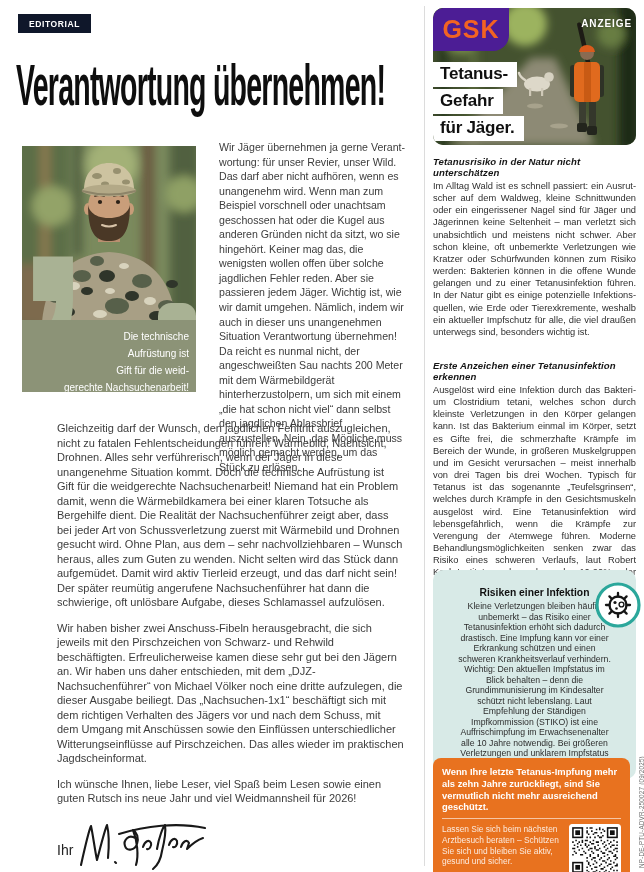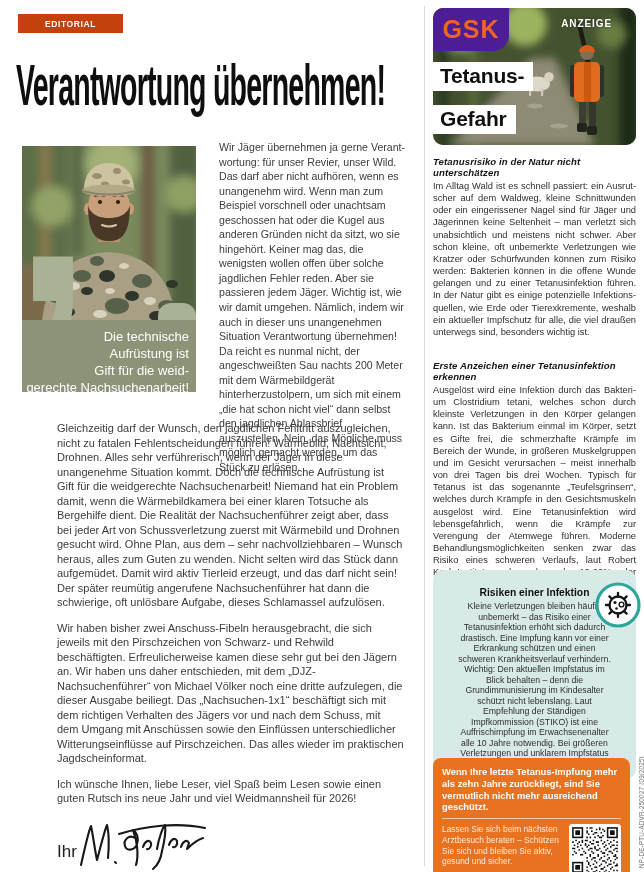--- a/index.html
+++ b/index.html
@@ -1,53 +1,53 @@
 <!DOCTYPE html>
 <html><head>
 <meta charset="utf-8">
 <style>
   html,body{margin:0;padding:0;background:#fff;}
   .page{position:relative;width:644px;height:872px;background:#ffffff;overflow:hidden;
         font-family:"Liberation Sans",sans-serif;color:#3c3c3c;}
   
-  .badge{position:absolute;left:18px;top:14px;background:#c2410c;color:#fff;
-         font-size:8.5px;font-weight:bold;letter-spacing:.6px;padding:5px 27px 4px;}
+  .badge{position:absolute;left:18px;top:14px;background:#0f172a;color:#fff;
+         font-size:8.5px;font-weight:bold;letter-spacing:.6px;padding:5px 11px 4px;}
   .headline{position:absolute;left:16px;top:52px;margin:0;width:400px;height:64px;overflow:visible;}
   .headline span{display:inline-block;white-space:nowrap;font-weight:bold;color:#0e0e0e;
          font-size:57px;letter-spacing:-1.5px;transform:scaleX(.5);transform-origin:left top;
          font-family:"Liberation Sans",sans-serif;}
   .photo{position:absolute;left:22px;top:146px;width:174px;height:176px;overflow:hidden;}
   .photo svg{display:block;}
   .quote-mark{position:absolute;left:30px;top:240px;width:46px;height:148px;}
   .quote-corner{position:absolute;left:158px;top:303px;width:38px;height:19px;
         background:#A9B294;border-radius:13px 13px 0 0;}
   .quote-box{position:absolute;left:22px;top:320px;width:174px;height:72px;background:#8C9377;
         color:#fff;text-align:right;box-sizing:border-box;padding:8px 7px 0 0;
-        font-size:13px;line-height:17px;}
+        font-size:10px;line-height:17px;}
   .intro{position:absolute;left:219px;top:140px;width:187px;margin:0;
         font-size:10.6px;line-height:14.55px;hyphens:manual;}
   .flow{position:absolute;left:57px;top:421px;width:347px;}
   .flow p{margin:0 0 11px;font-size:11px;line-height:14.5px;hyphens:manual;}
   .closing-row{position:relative;height:58px;margin-top:14px;}
-  .ihr{position:absolute;left:0;top:22px;font-size:17px;color:#222;}
+  .ihr{position:absolute;left:0;top:22px;font-size:14px;color:#222;}
   .signature{position:absolute;left:16px;top:-4px;width:150px;height:60px;}
   .sig-name{font-size:12.5px;color:#1f1f1f;margin-top:2px;}
   
   .divider{position:absolute;left:424px;top:6px;width:1px;height:860px;background:#dcdcdc;}
   
   .ad{position:absolute;left:433px;top:0;width:203px;height:872px;}
   .ad-photo{position:absolute;left:0;top:8px;width:203px;height:137px;border-radius:10px;overflow:hidden;}
   .gsk-box{position:absolute;left:0;top:0;width:76px;height:43px;background:#4c1d95;
         border-radius:10px 0 16px 0;display:flex;align-items:center;justify-content:center;}
   .gsk-text{font-size:25px;font-weight:bold;color:#F26322;letter-spacing:1px;}
-  .anzeige{position:absolute;right:24px;top:10px;color:#fff;font-weight:bold;font-size:10px;
+  .anzeige{position:absolute;right:4px;top:10px;color:#fff;font-weight:bold;font-size:10px;
         letter-spacing:.9px;text-shadow:0 0 3px rgba(0,0,0,.45);}
   .ad-headline{position:absolute;left:0;top:54px;}
-  .hl-box{background:#fff;display:table;padding:2px 9px 3px 7px;margin-bottom:14px;
-        font-size:21px;font-weight:bold;color:#101010;letter-spacing:-.2px;}
+  .hl-box{background:#fff;display:table;padding:2px 9px 3px 7px;margin-bottom:2px;
+        font-size:17px;font-weight:bold;color:#101010;letter-spacing:-.2px;}
   .ad-sec{position:absolute;left:0;width:203px;}
   .s1{top:156px;} .s2{top:360px;}
   .ad-sec-title{font-weight:bold;font-size:9.6px;color:#161616;letter-spacing:.1px;font-style:italic;}
   .ad-sec p{margin:2px 0 0;font-size:9.3px;line-height:12.15px;color:#2e2e2e;text-align:justify;hyphens:manual;}
   .info-box{position:absolute;left:0;top:570px;width:203px;min-height:168px;background:#D8EAE7;
         border-radius:10px;box-sizing:border-box;padding:17px 25px 10px;text-align:center;}
   .info-title{font-weight:bold;font-size:10.3px;color:#101010;}
   .info-box p{margin:3px 0 0;font-size:8.7px;line-height:10.5px;color:#2d2d2d;}
   .virus{position:absolute;right:-7px;top:10px;width:50px;height:50px;}
   .cta-box{position:absolute;left:0;top:758px;width:197px;background:#E8721F;border-radius:8px;

